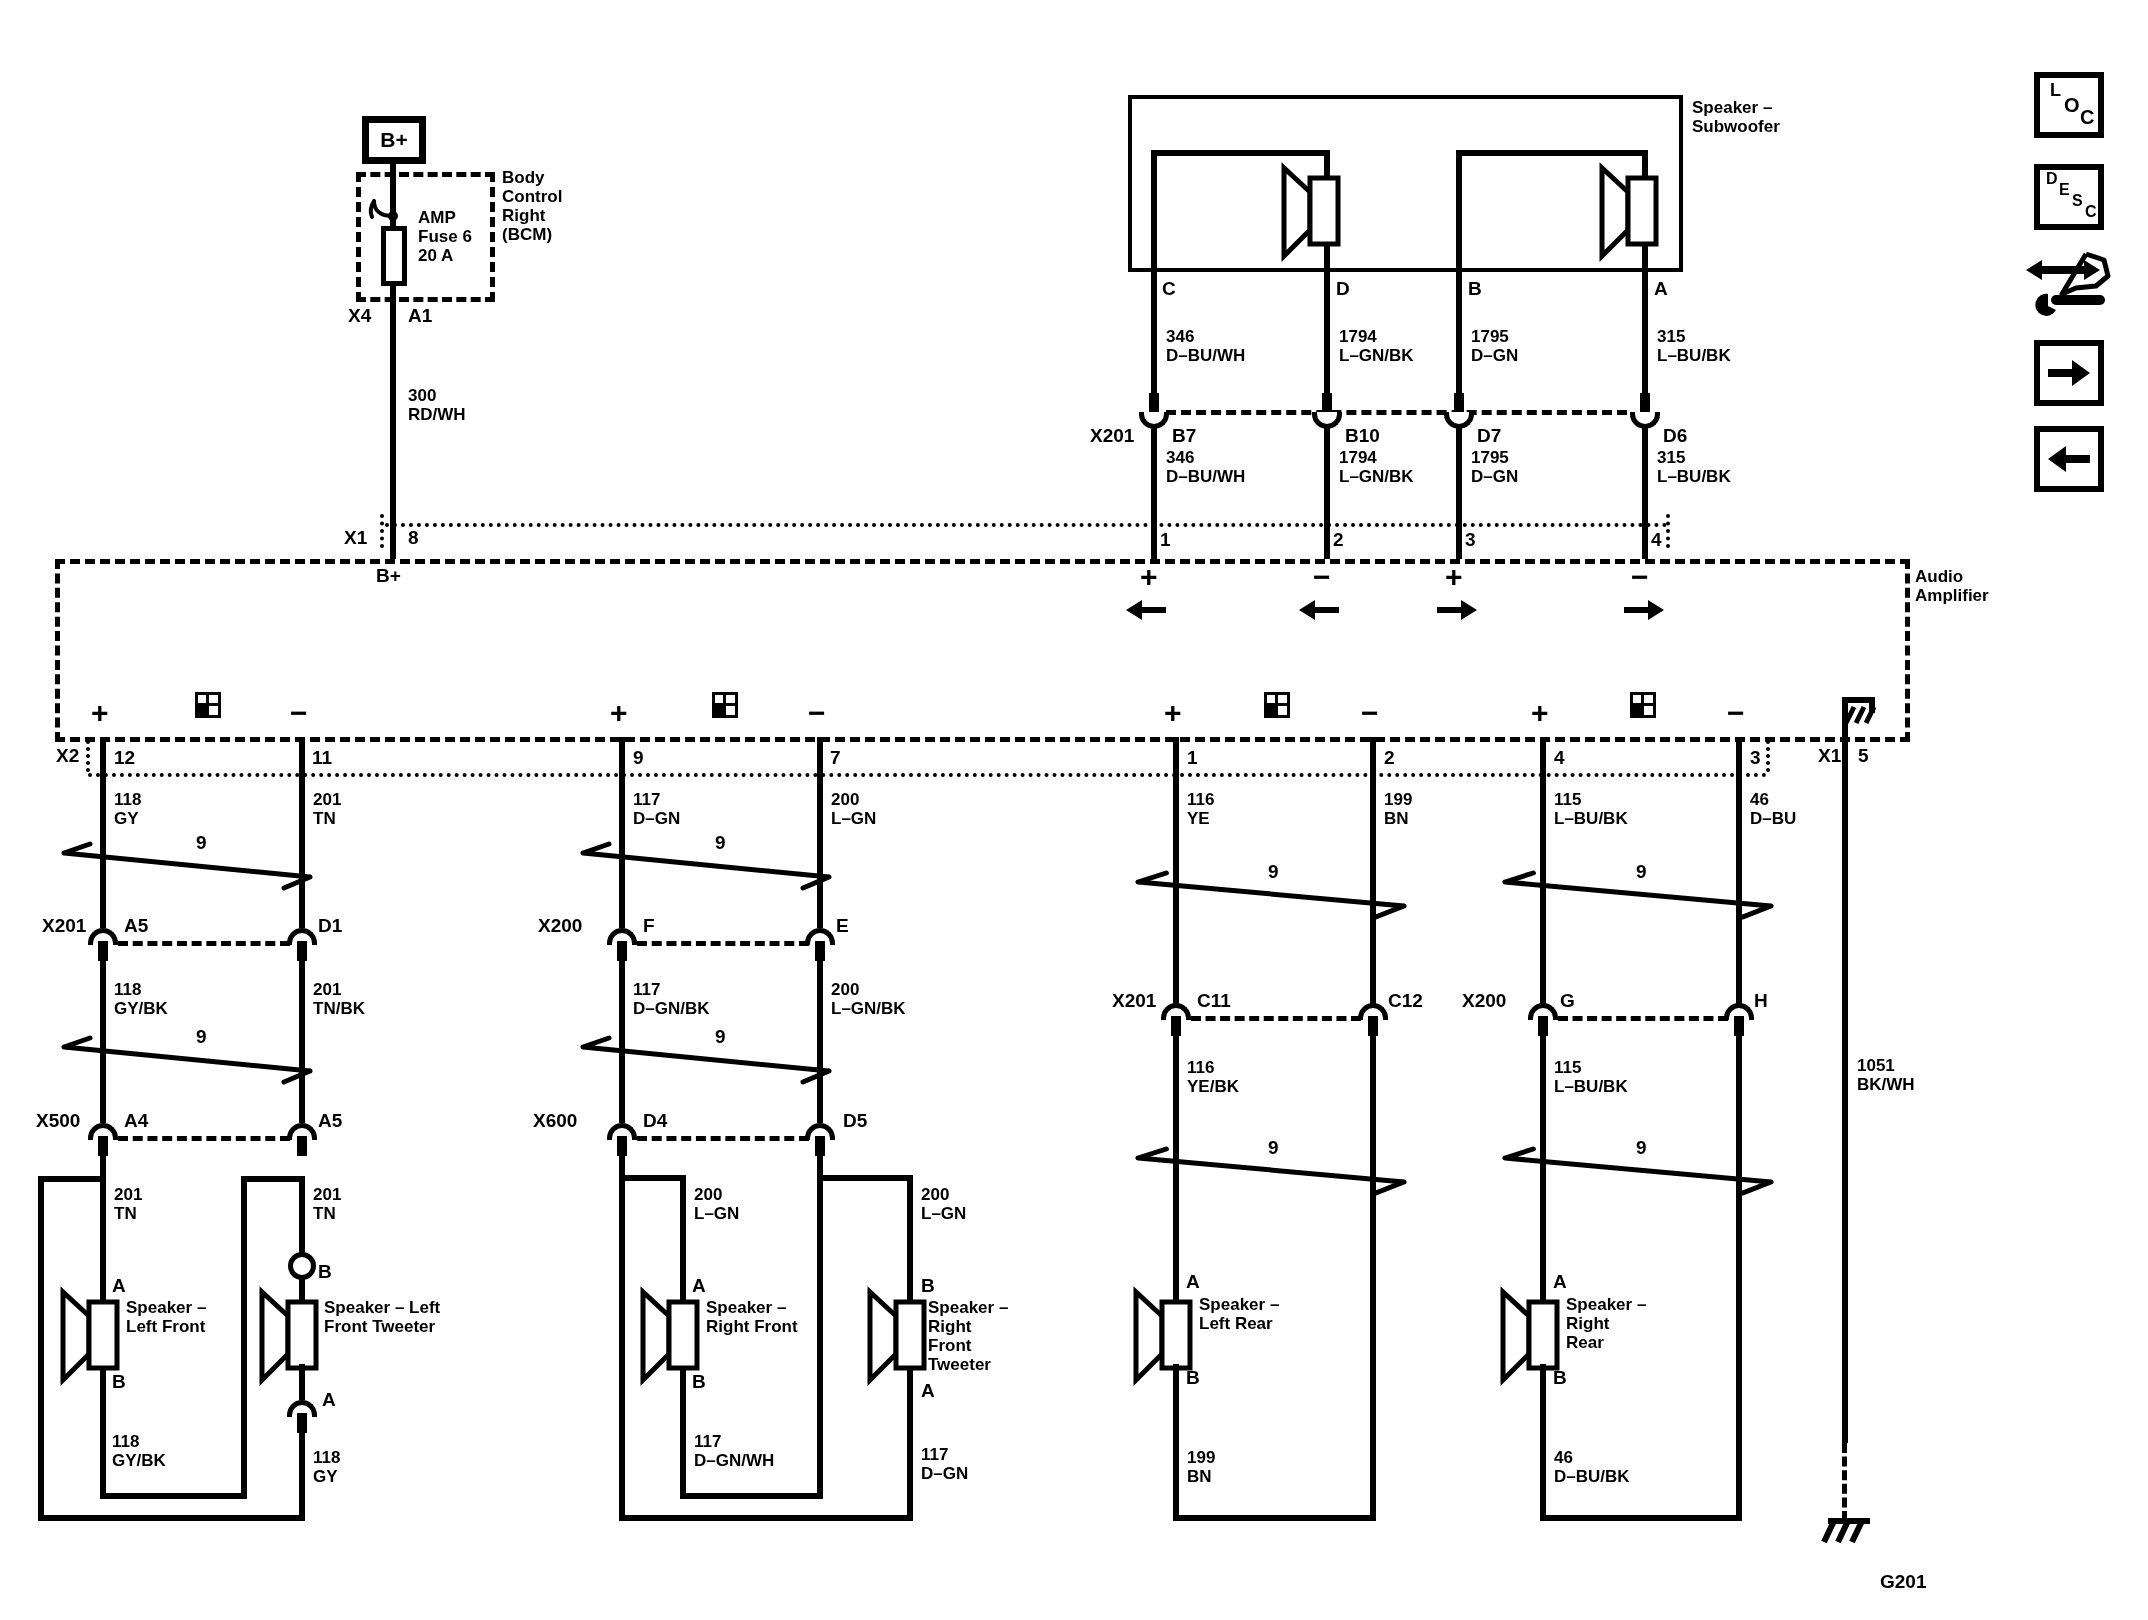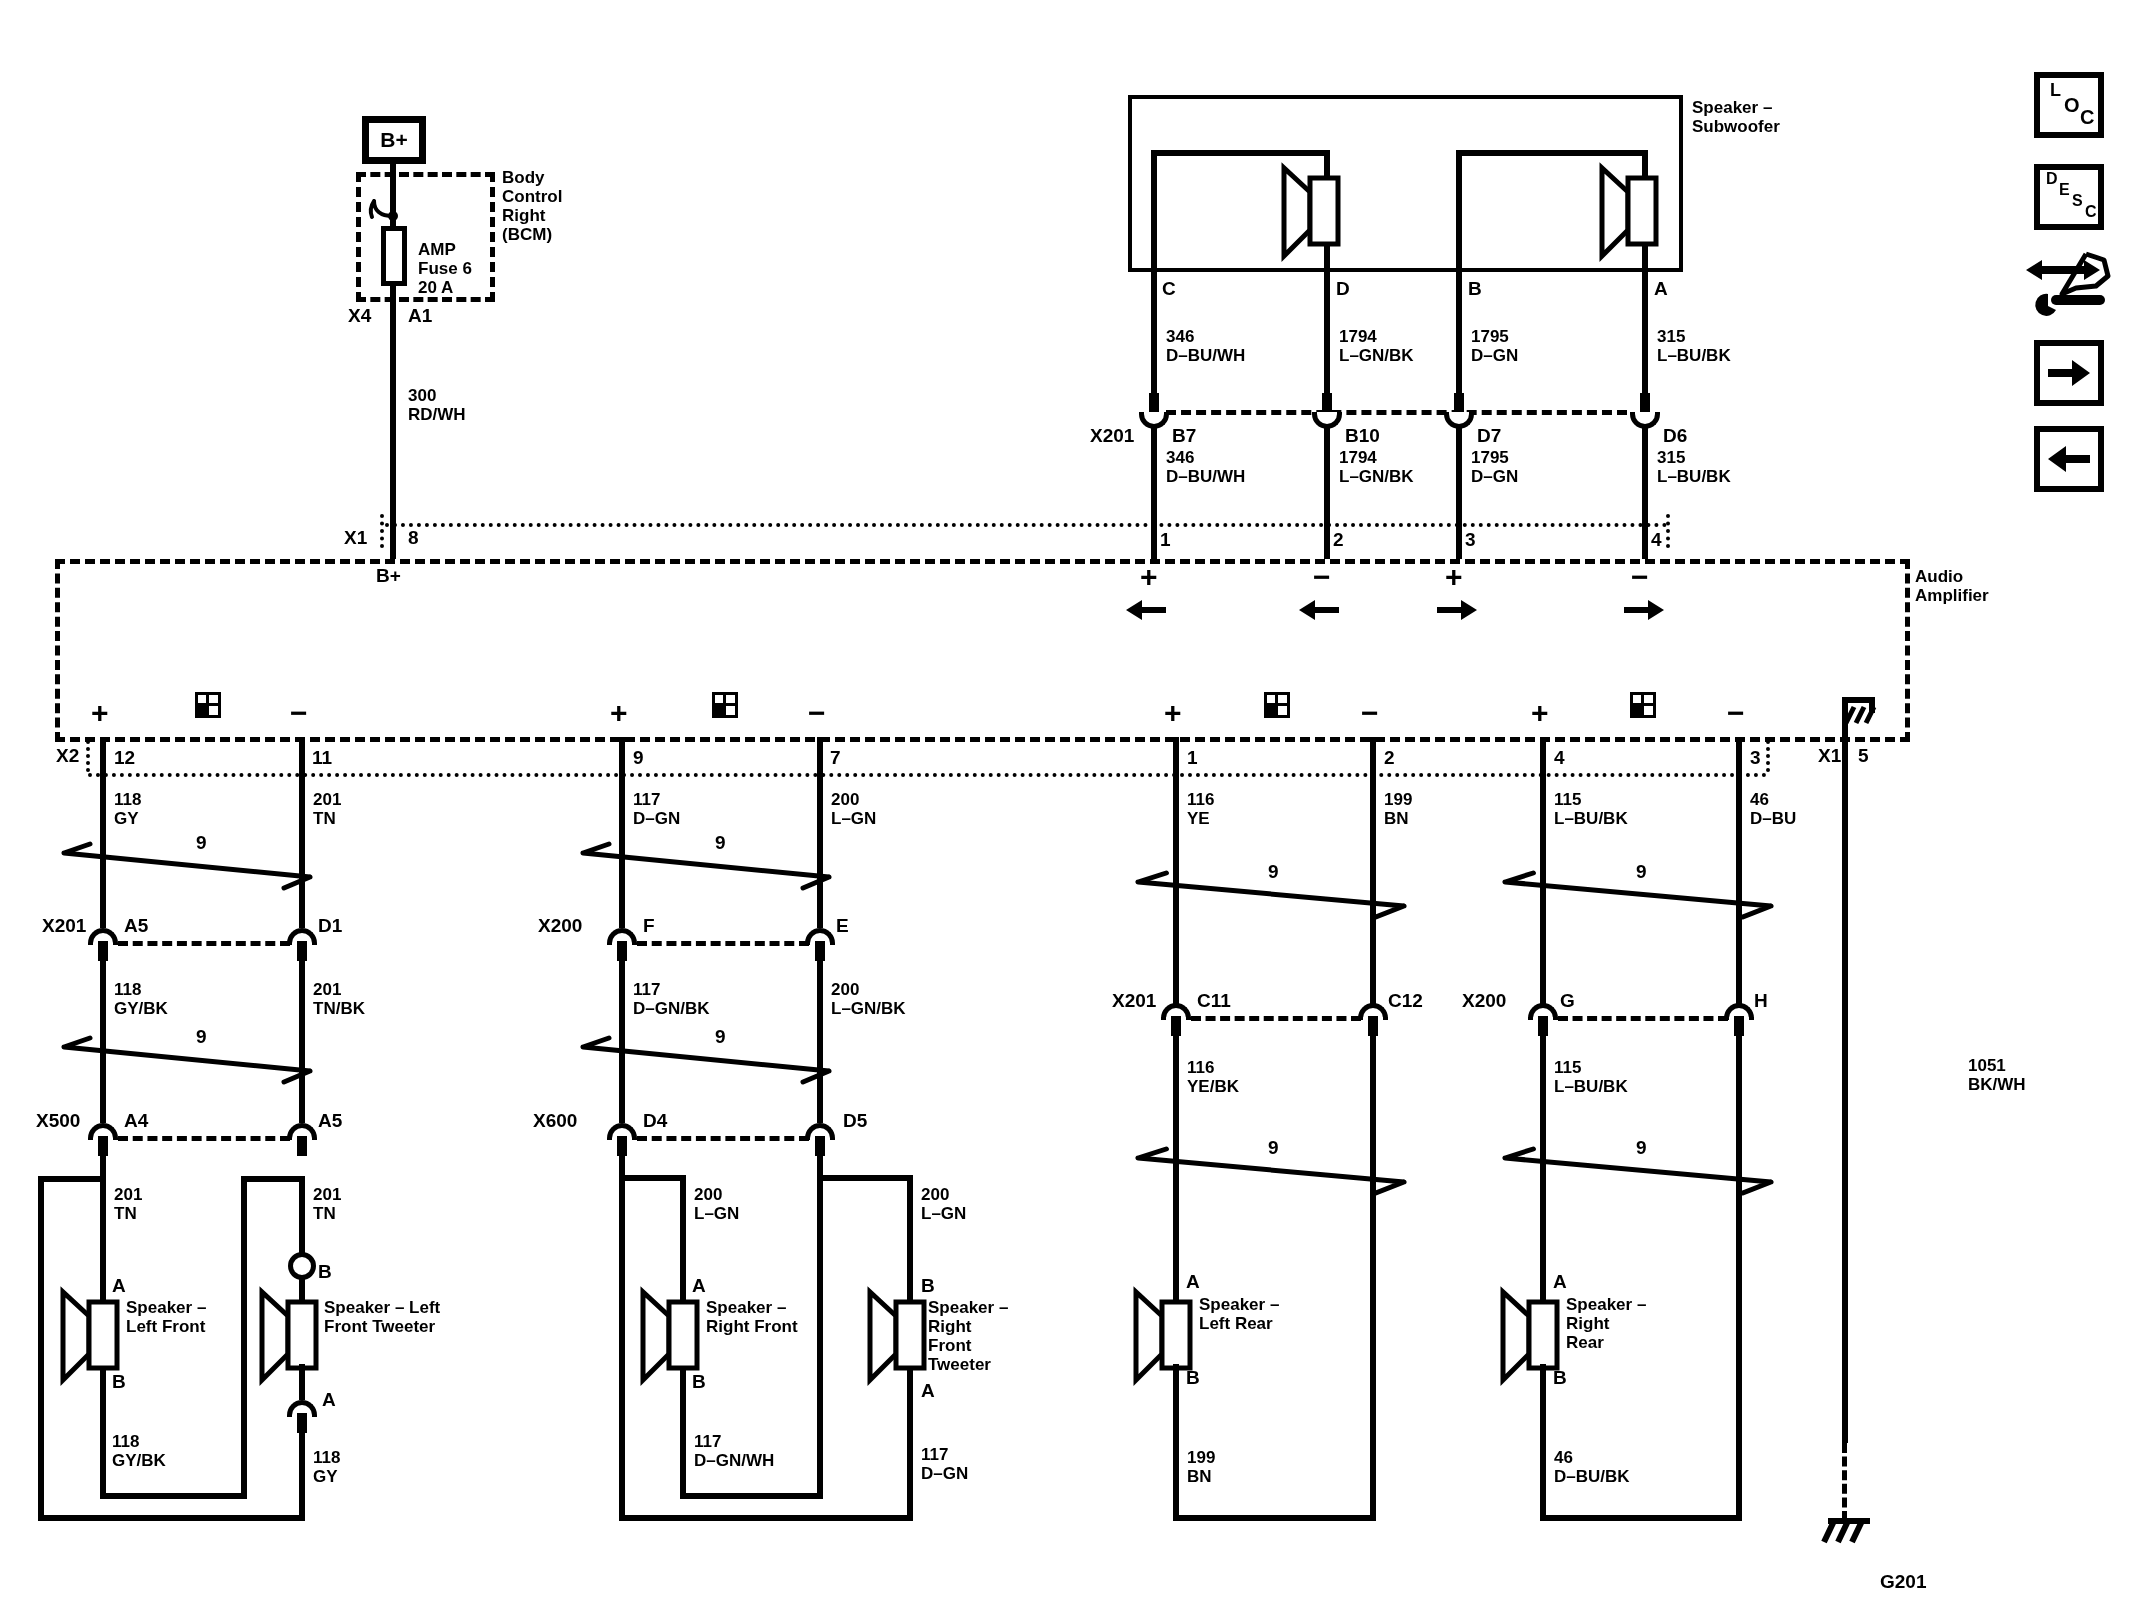--- a/index.html
+++ b/index.html
@@ -41,21 +41,21 @@
   <div class="v" style="left:390px;top:164px;height:395px"></div>
   <div class="dashv" style="left:356px;top:172px;height:130px"></div>
   <div class="dashv" style="left:490px;top:172px;height:130px"></div>
   <div class="dashlink" style="left:356px;top:172px;width:139px"></div>
   <div class="dashlink" style="left:356px;top:297px;width:139px"></div>
   <svg style="left:362px;top:196px" width="40" height="36" viewBox="0 0 40 36">
     <circle cx="31" cy="20" r="5" fill="#000"></circle>
     <path d="M31,20 C18,20 12,14 12,5 M12,5 C8,11 8,16 10,21" stroke="#000" stroke-width="4" fill="none" stroke-linecap="round"></path>
   </svg>
   <div class="box" style="left:381px;top:226px;width:16px;height:50px;border-width:5px"></div>
-  <div class="lb" style="left:418px;top:240px">AMP
+  <div class="lb" style="left:418px;top:208px">AMP
 Fuse 6
 20 A</div>
   <div class="lb" style="left:502px;top:168px">Body
 Control
 Right
 (BCM)</div>
   <div class="pn" style="left:348px;top:306px">X4</div>
   <div class="pn" style="left:408px;top:306px">A1</div>
   <div class="lb" style="left:408px;top:386px">300
 RD/WH</div>
@@ -458,21 +458,21 @@
   <div class="h" style="left:1540px;top:1515px;width:202px"></div>
   <div class="lb" style="left:1554px;top:1448px">46
 D–BU/BK</div>
 
   <div class="v" style="left:1842px;top:697px;height:746px"></div>
   <div class="h" style="left:1842px;top:697px;width:33px"></div>
   <div class="v" style="left:1869px;top:697px;height:16px"></div>
   <svg style="left:1844px;top:703px" width="34" height="24" viewBox="0 0 34 24">
     <path d="M2,20 L10,4 M12,20 L20,4 M22,20 L30,4" stroke="#000" stroke-width="5"></path>
     </svg>
-  <div class="lb" style="left:1968px;top:1056px">1051
+  <div class="lb" style="left:1857px;top:1056px">1051
 BK/WH</div>
   <div class="dashv" style="left:1842px;top:1443px;height:78px"></div>
   <svg style="left:1818px;top:1516px" width="56" height="30" viewBox="0 0 56 30">
     <path d="M10,5 L52,5 M6,26 L16,5 M20,26 L30,5 M34,26 L44,5" stroke="#000" stroke-width="6"></path>
     </svg>
   <div class="pn" style="left:1880px;top:1572px">G201</div>
 
 </div>
 
 </body></html>

